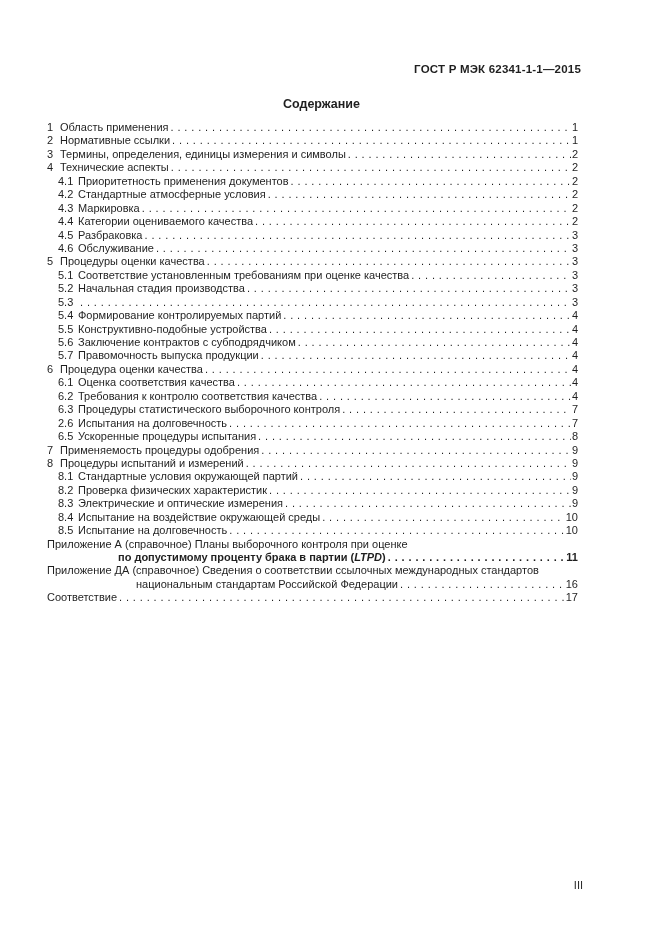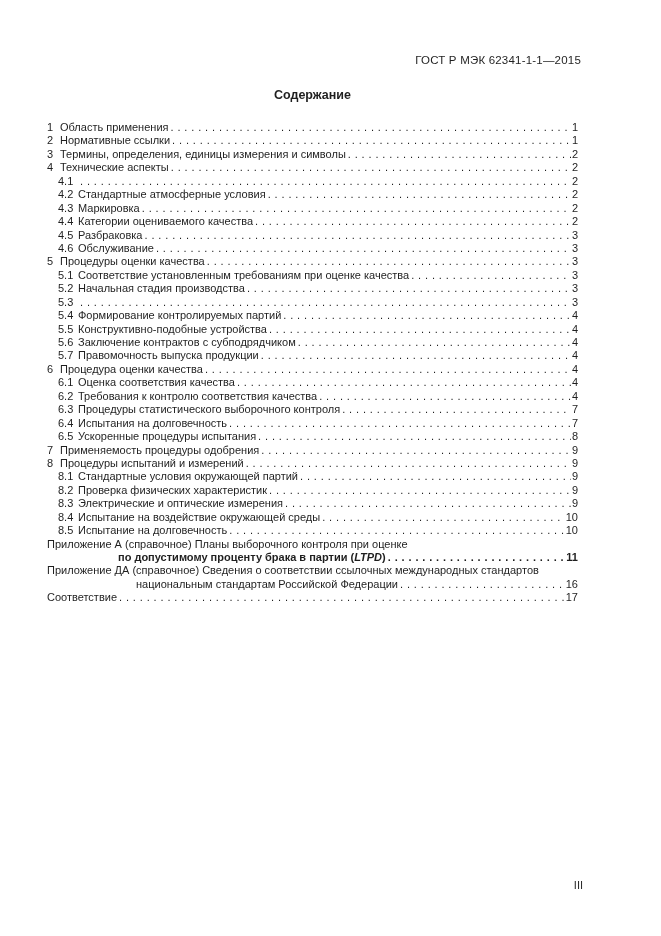--- a/index.html
+++ b/index.html
@@ -12,34 +12,34 @@
     position: relative;
     width: 661px;
     height: 936px;
     background: #ffffff;
     font-family: "Liberation Sans", "DejaVu Sans", sans-serif;
     color: #1f1f1f;
     overflow: hidden;
   }
   .doc-header {
     position: absolute;
-    top: 54px;
+    top: 63px;
     left: 47px;
     width: 534px;
     text-align: right;
-    font-weight: normal;
+    font-weight: bold;
     font-size: 11.5px;
     letter-spacing: 0.2px;
   }
   .doc-title {
     position: absolute;
     top: 88px;
     left: 47px;
     width: 531px;
-    margin: 0;
+    margin: 9px;
     text-align: center;
     font-weight: bold;
     font-size: 12.5px;
   }
   .toc {
     position: absolute;
     top: 121px;
     left: 47px;
     width: 531px;
     font-size: 11px;
@@ -116,20 +116,21 @@
   </div>
       <div class="toc-row l1">
     <span class="num">4</span>
     <span class="label">Технические аспекты</span>
 
     <span class="leader"></span>
     <span class="pagenum">2</span>
   </div>
       <div class="toc-row l2">
     <span class="num">4.1</span>
+    <span class="label">Приоритетность применения документов</span>
 
     <span class="leader"></span>
     <span class="pagenum">2</span>
   </div>
       <div class="toc-row l2">
     <span class="num">4.2</span>
     <span class="label">Стандартные атмосферные условия</span>
 
     <span class="leader"></span>
     <span class="pagenum">2</span>
@@ -239,21 +240,21 @@
     <span class="pagenum">4</span>
   </div>
       <div class="toc-row l2">
     <span class="num">6.3</span>
     <span class="label">Процедуры статистического выборочного контроля</span>
 
     <span class="leader"></span>
     <span class="pagenum">7</span>
   </div>
       <div class="toc-row l2">
-    <span class="num">6.4</span>
+    <span class="num">2.6</span>
     <span class="label">Испытания на долговечность</span>
 
     <span class="leader"></span>
     <span class="pagenum">7</span>
   </div>
       <div class="toc-row l2">
     <span class="num">6.5</span>
     <span class="label">Ускоренные процедуры испытания</span>
 
     <span class="leader"></span>

